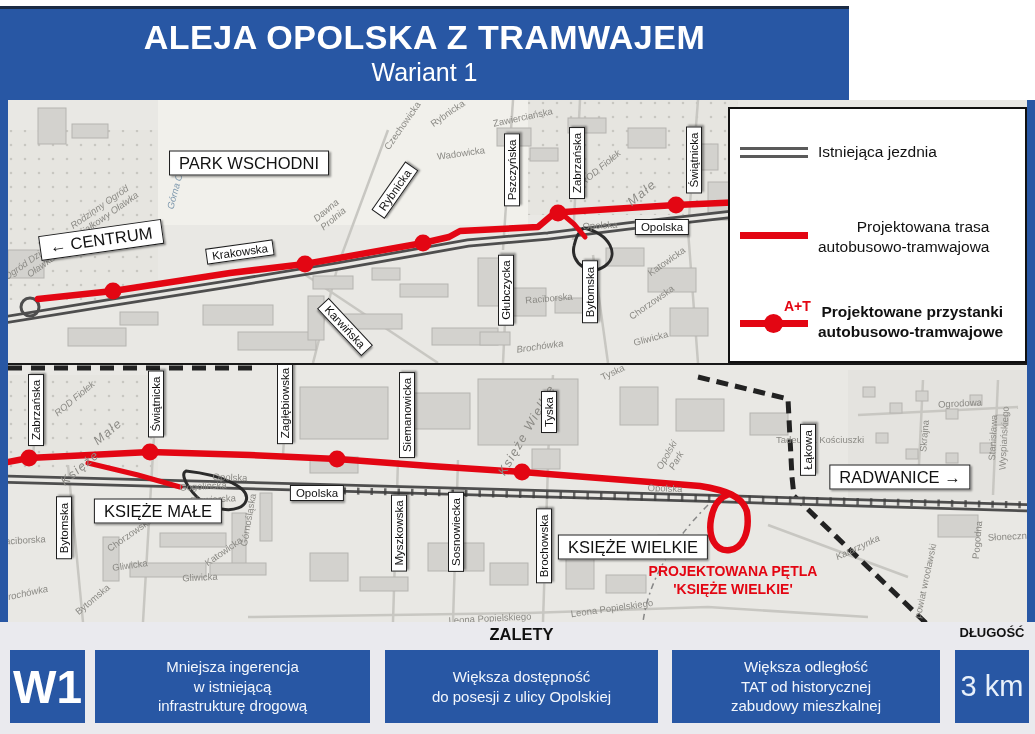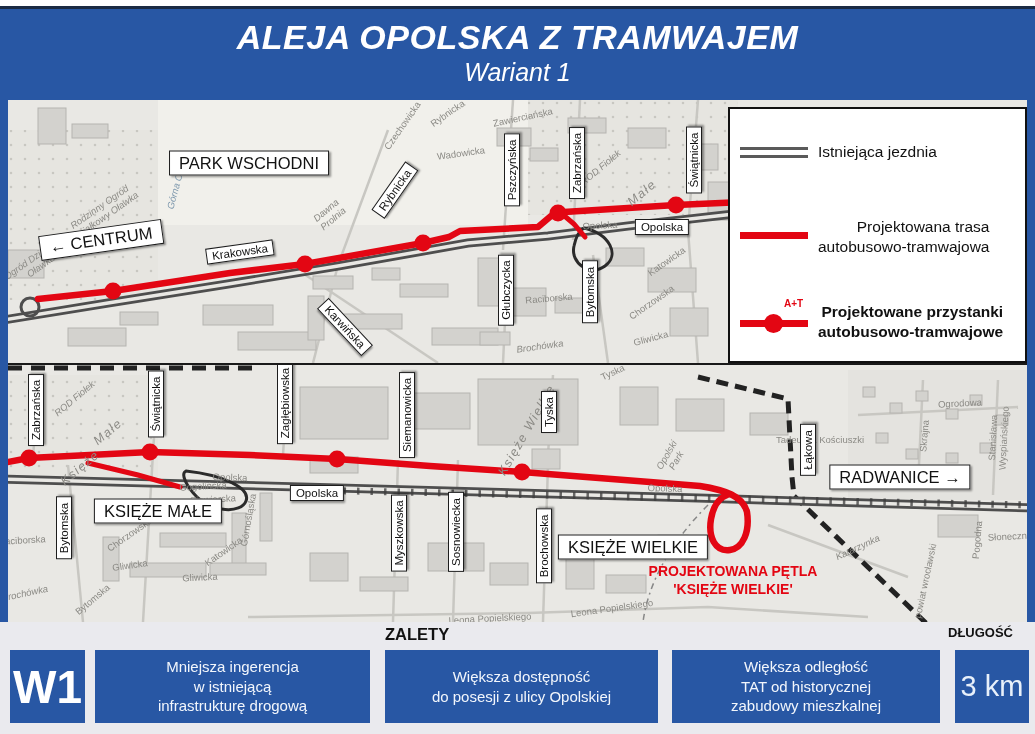--- a/index.html
+++ b/index.html
@@ -1,20 +1,20 @@
 <!DOCTYPE html>
 <html><head>
 <meta charset="utf-8">
 <style>
   html,body{margin:0;padding:0;background:#fff;font-family:"Liberation Sans",sans-serif;}
   #page{position:relative;width:1035px;height:734px;background:#fff;overflow:hidden;}
 
   
-  #header{position:absolute;left:0;top:6px;width:1035px;height:94px;background:#2857a4;
-          border-top:3px solid #1b2b44;box-sizing:border-box;text-align:center;color:#fff;font-style:italic;}
+  #header{position:absolute;left:0;top:6px;width:849px;height:94px;background:#2857a4;
+          border-top:3px solid #1b2b44;box-sizing:border-box;text-align:center;color:#fff;}
   #header .title{font-size:34px;font-weight:bold;letter-spacing:.5px;margin-top:9px;}
   #header .subtitle{font-size:25px;margin-top:1px;}
 
   
   .rail{position:absolute;top:100px;width:8px;height:522px;background:#2857a4;}
   #rail-left{left:0;} #rail-right{left:1027px;}
 
   
   .map-panel{position:absolute;left:8px;width:1019px;background:#e9e8e4;overflow:hidden;}
   #map-top{top:100px;height:263px;border-bottom:2px solid #1a1a1a;box-sizing:content-box;}
@@ -36,25 +36,25 @@
   
   #legend{position:absolute;left:728px;top:107px;width:299px;height:256px;background:#fff;
        border:2px solid #111;box-sizing:border-box;z-index:6;text-align:right;}
   .legend-row{position:absolute;left:0;width:100%;}
   .legend-swatch{position:absolute;left:10px;width:68px;}
   .legend-label{position:absolute;left:88px;font-size:15.5px;color:#111;white-space:pre-line;line-height:1.3;}
   .sw-double{height:5px;border-top:3px solid #5a5a5a;border-bottom:3px solid #5a5a5a;}
   .sw-red{height:7px;background:#e30613;}
   .sw-stop{height:7px;background:#e30613;position:relative;}
   .sw-stop .dot{position:absolute;left:24px;top:-6px;width:19px;height:19px;border-radius:50%;background:#e30613;}
-  .sw-stop .at{position:absolute;left:44px;top:-22px;color:#e30613;font-size:10px;font-weight:bold;}
+  .sw-stop .at{position:absolute;left:44px;top:-22px;color:#e30613;font-size:14px;font-weight:bold;}
 
   
   #footer{position:absolute;left:0;top:622px;width:1035px;height:112px;background:#eaeaee;}
-  .foot-head{position:absolute;top:3px;color:#111;font-weight:bold;font-size:16.5px;text-align:left;}
+  .foot-head{position:absolute;top:3px;color:#111;font-weight:bold;font-size:16.5px;text-align:center;}
   #zalety{left:385px;width:273px;}
   #dlugosc{left:948px;width:88px;font-size:13px;}
   .blue-box{position:absolute;top:28px;height:73px;background:#2857a4;color:#fff;
        display:flex;align-items:center;justify-content:center;text-align:center;box-sizing:border-box;}
   .blue-box .txt{font-size:15px;line-height:1.3;white-space:pre-line;color:#f2f6fc;}
   #box-w1{left:10px;width:75px;font-size:46px;font-weight:bold;color:#fff;}
   #box-adv1{left:95px;width:275px;}
   #box-adv2{left:385px;width:273px;}
   #box-adv3{left:672px;width:268px;}
   #box-len{left:955px;width:74px;font-size:29px;color:#e8f0fa;}

